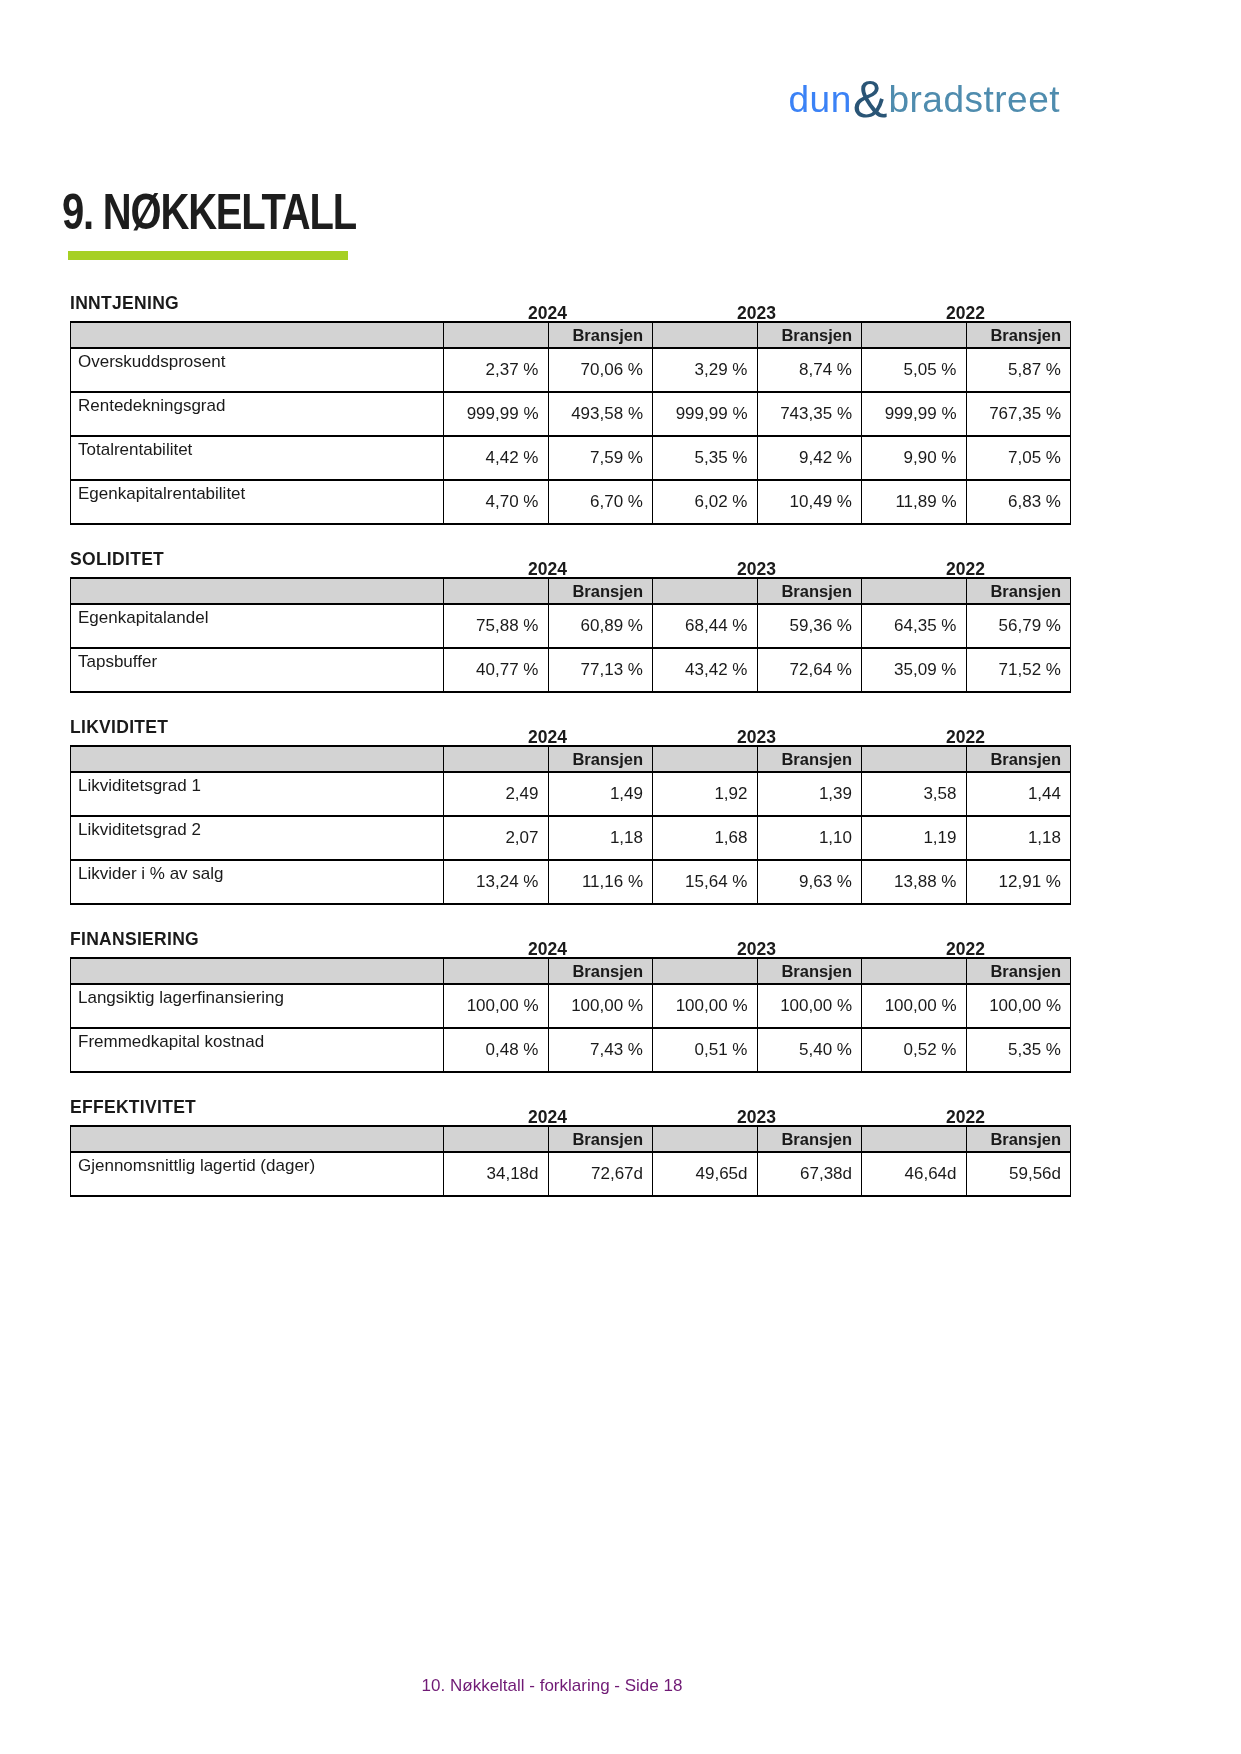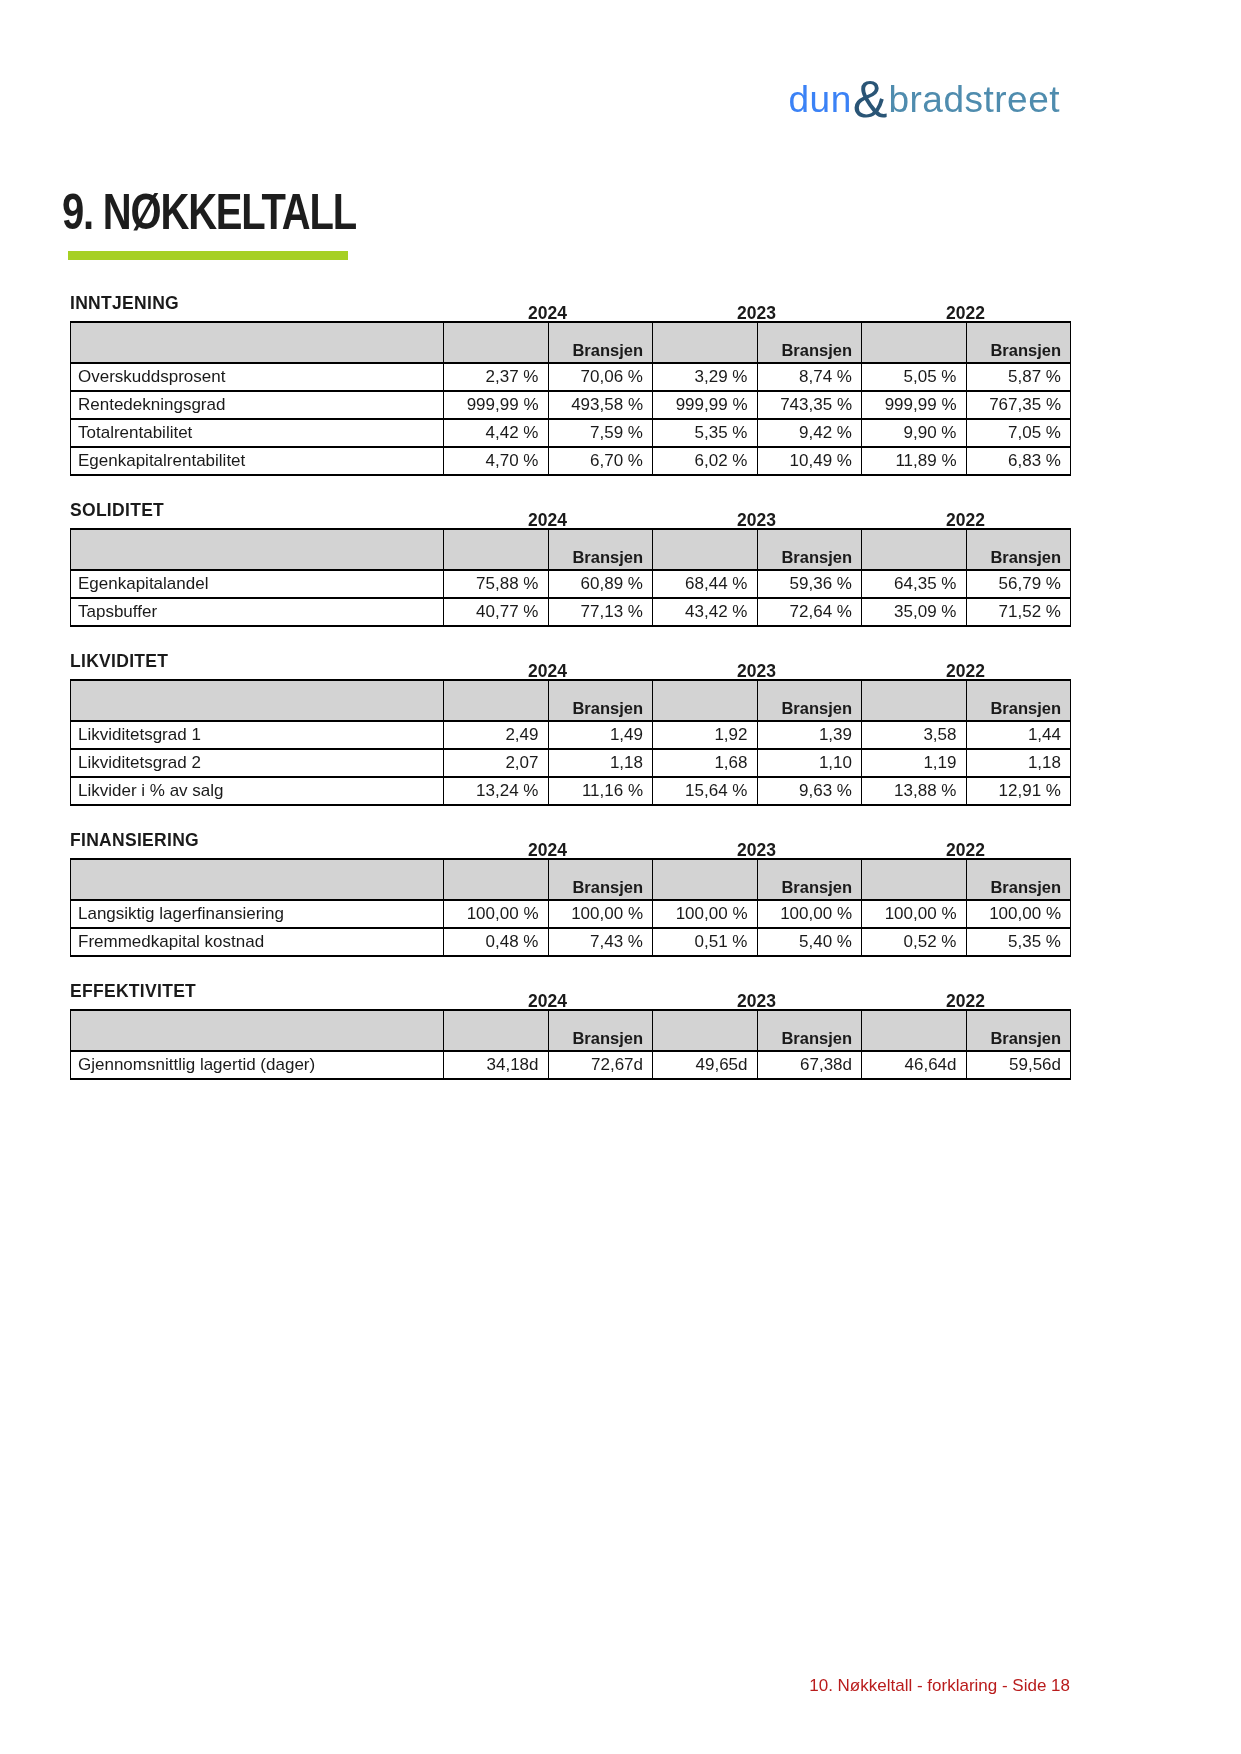--- a/index.html
+++ b/index.html
@@ -40,30 +40,30 @@
   table.kpi-table { width:1000px; border-collapse:collapse; table-layout:fixed; }
   col.c-label { width:373px; }
   col.c-val   { width:104.5px; }
   .kpi-table th, .kpi-table td {
     border:1px solid #000;
     border-top-width:2px; border-bottom-width:2px;
     overflow:hidden; white-space:nowrap;
   }
   .kpi-table thead th {
     height:24px; font-size:16.5px; font-weight:700;
-    text-align:right; padding:15px 9px 0 0;
+    text-align:right; padding:0 9px 0 0;
   }
   .kpi-table td { height:26px; font-size:17px; background:#fff; }
-  .kpi-table td.label { text-align:left; padding:0 0 0 7px; }
+  .kpi-table td.label { text-align:left; padding:0 0 16px 7px; }
   .kpi-table td.num   { text-align:right; padding:0 9px 0 0; }
 
   
   .footer {
-    position:absolute; left:70px; top:1676px; width:1000px;
-    text-align:right; font-size:17px; color:#b91c1c;
+    position:absolute; left:52px; top:1676px; width:1000px;
+    text-align:center; font-size:17px; color:#701a75;
   }
 </style>
 </head>
 <body>
 
 <div class="page">
 
   <header class="logo">
     <span class="logo-word" style="color: #3b82f6;">dun</span>
     <span class="logo-amp" style="color: rgb(42, 85, 118);">&amp;</span>

